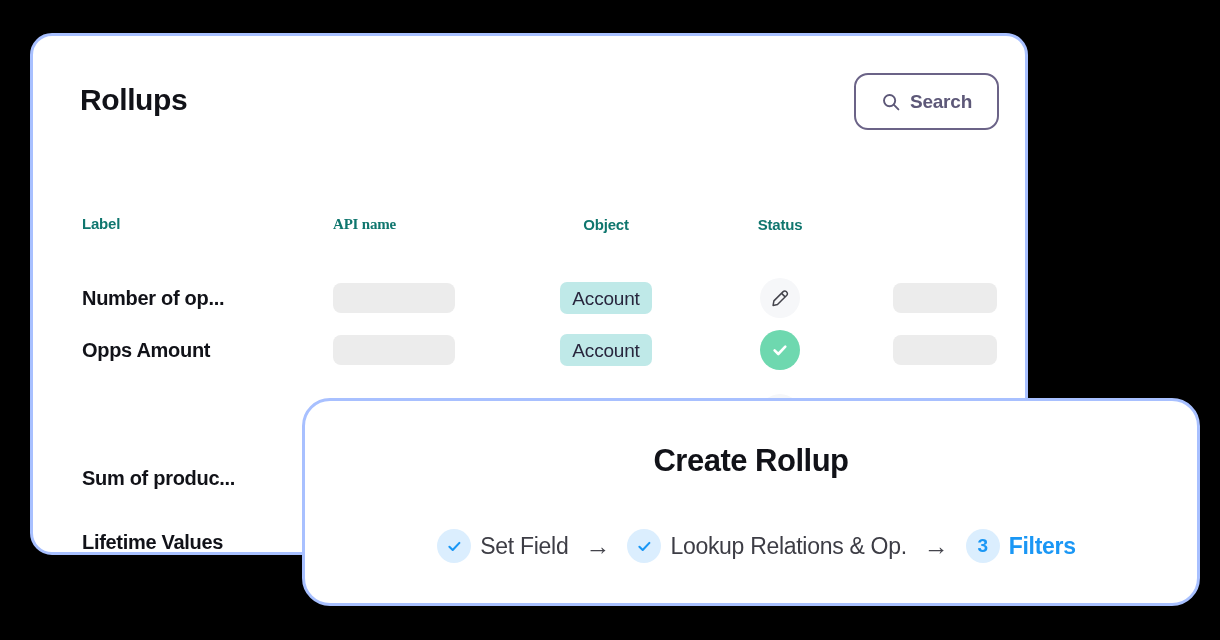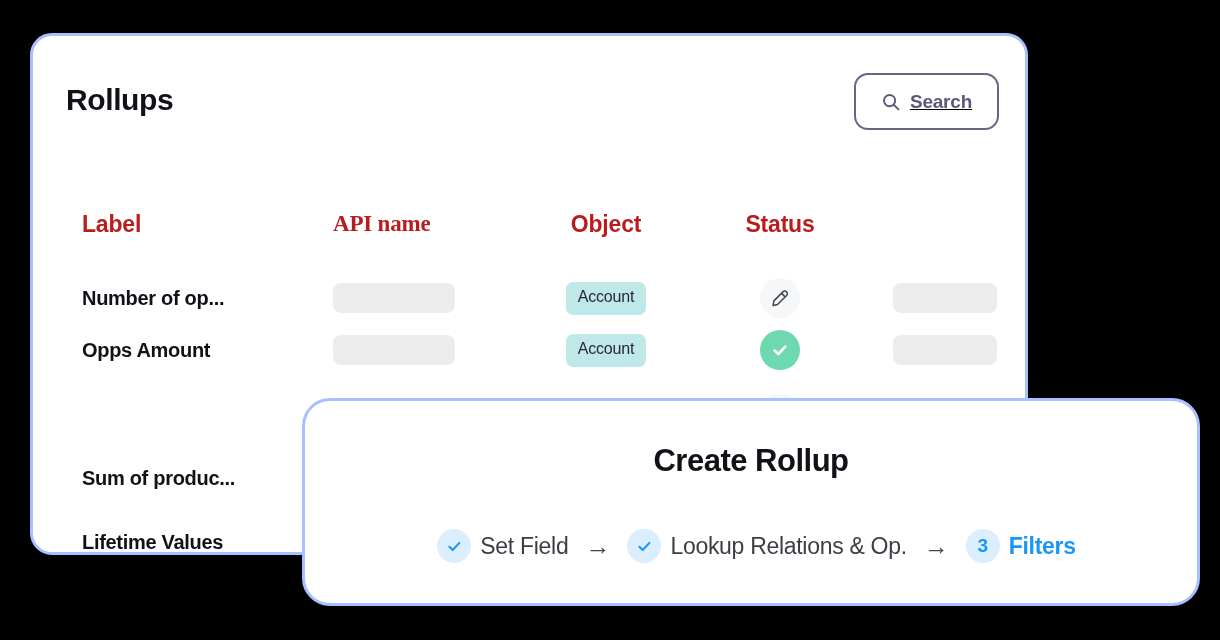--- a/index.html
+++ b/index.html
@@ -28,21 +28,21 @@
     width: 998px;
     height: 522px;
     background: #ffffff;
     border: 3px solid #a8c0ff;
     border-radius: 22px;
     overflow: hidden;
   }
 
   .card-head {
     position: absolute;
-    left: 0; top: 0; right: 0;
+    left: 14px; top: 0; right: 0;
     height: 110px;
   }
 
   .page-title {
     position: absolute;
     left: 33px;
     top: 47px;
     font-size: 30px;
     font-weight: bold;
     color: #111218;
@@ -56,21 +56,20 @@
     width: 145px;
     height: 57px;
     border: 2px solid #6b6387;
     border-radius: 14px;
     background: #ffffff;
     display: flex;
     align-items: center;
     justify-content: center;
     gap: 9px;
     cursor: pointer;
-    text-decoration: underline;
   }
   .search-btn .lbl {
     font-size: 19px;
     font-weight: bold;
     color: #5d5878;
     letter-spacing: -0.2px;
   }
   .search-btn svg { display: block; }
 
   
@@ -91,23 +90,23 @@
     align-items: center;
   }
 
   .c-label   { position: absolute; left: 49px;  width: 250px; }
   .c-api     { position: absolute; left: 300px; width: 190px; display:flex; justify-content:flex-start;font-family:Liberation Serif, serif; }
   .c-object  { position: absolute; left: 478px; width: 190px; display:flex; justify-content:center; }
   .c-status  { position: absolute; left: 672px; width: 150px; display:flex; justify-content:center; }
   .c-type    { position: absolute; left: 832px; width: 160px; display:flex; justify-content:center; }
 
   .hdr .cell-txt {
-    font-size: 23px;
-    font-weight: bold;
-    color: #b91c1c;
+    font-size: 15px;
+    font-weight: bold;
+    color: #0f766e;
     letter-spacing: -0.2px;
   }
 
   .row-label {
     font-size: 20px;
     font-weight: bold;
     color: #111218;
     letter-spacing: -0.3px;
     white-space: nowrap;
   }
@@ -115,23 +114,23 @@
   .skel {
     height: 30px;
     border-radius: 8px;
     background: #ececec;
   }
   .skel.api  { width: 122px; }
   .skel.type { width: 104px; }
 
   .badge {
     display: inline-block;
-    padding: 6px 12px 9px 12px;
+    padding: 6px 12px 4px 12px;
     border-radius: 7px;
-    font-size: 16px;
+    font-size: 19px;
     letter-spacing: -0.2px;
     color: #28263d;
     white-space: nowrap;
   }
   .badge.account     { background: #bfe9e8; }
   .badge.opportunity { background: #cfb3f7; }
 
   .stat {
     width: 40px;
     height: 40px;

